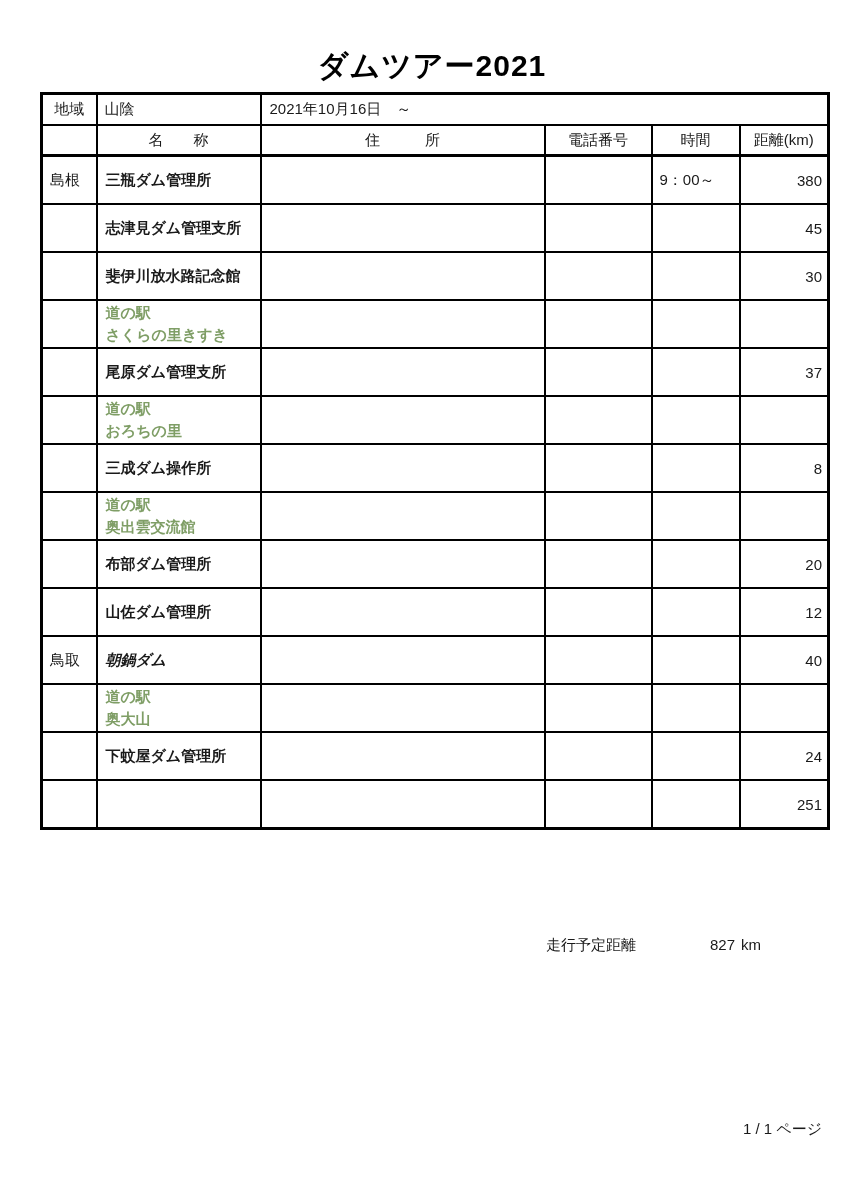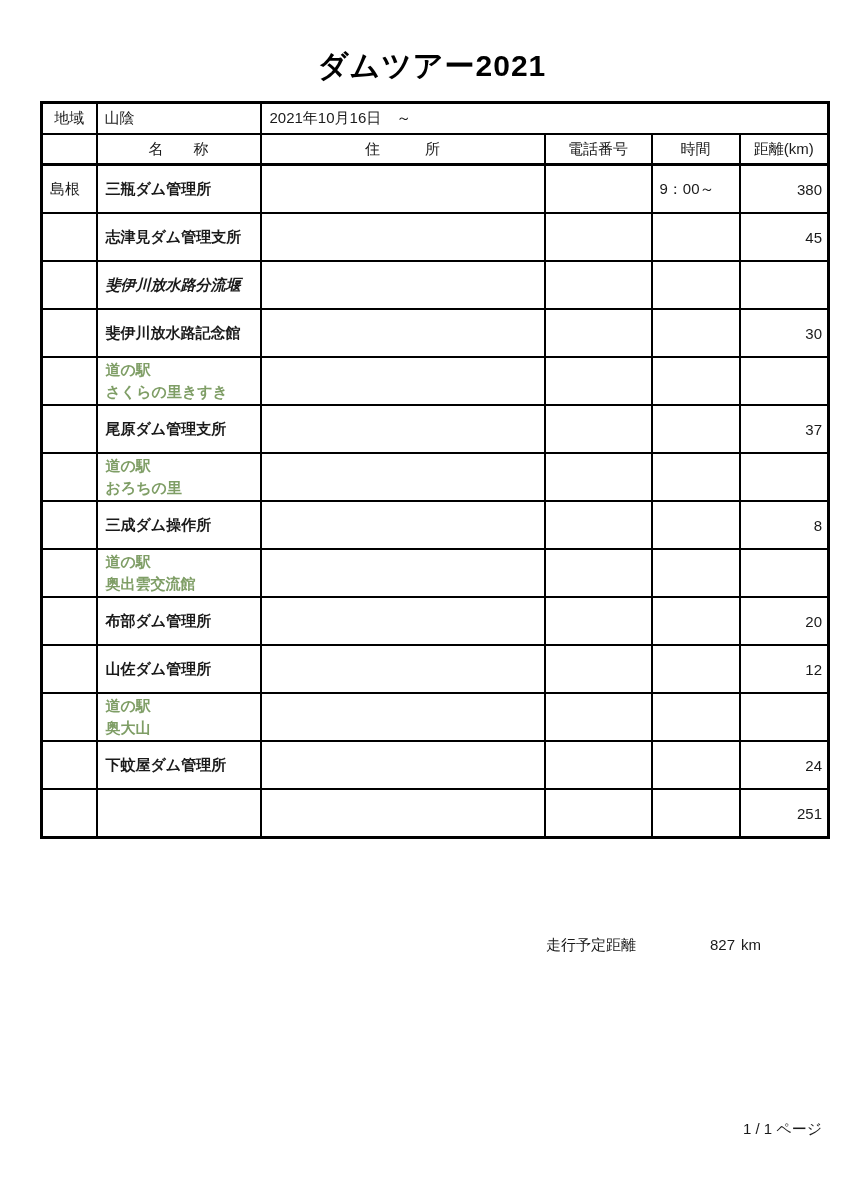--- a/index.html
+++ b/index.html
@@ -20,21 +20,21 @@
     margin: 8px;
     text-align: center;
     font-size: 30px;
     font-weight: bold;
     letter-spacing: 1px;
     color: #000;
   }
   table.tour-table {
     position: absolute;
     left: 40px;
-    top: 101px;
+    top: 92px;
     width: 787px;
     border-collapse: collapse;
     table-layout: fixed;
     border: 3px solid #000;
     padding-left: 48px;
   }
   .tour-table th, .tour-table td {
     border: 2px solid #000;
     font-weight: normal;
     font-size: 15px;
@@ -121,110 +121,110 @@
           <td class="cell name style-normal">
             <div class="name-line">志津見ダム管理支所</div>
           </td>
           <td class="cell address"></td>
           <td class="cell phone"></td>
           <td class="cell time"></td>
           <td class="cell distance">45</td>
         </tr>
         <tr>
           <td class="cell pref"></td>
+          <td class="cell name style-normal">
+            <div class="name-line">斐伊川放水路記念館</div>
+          </td>
+          <td class="cell address"></td>
+          <td class="cell phone"></td>
+          <td class="cell time"></td>
+          <td class="cell distance">30</td>
+        </tr>
+        <tr>
+          <td class="cell pref"></td>
+          <td class="cell name style-green">
+            <div class="name-line">道の駅</div>
+            <div class="name-line">さくらの里きすき</div>
+          </td>
+          <td class="cell address"></td>
+          <td class="cell phone"></td>
+          <td class="cell time"></td>
+          <td class="cell distance"></td>
+        </tr>
+        <tr>
+          <td class="cell pref"></td>
+          <td class="cell name style-normal">
+            <div class="name-line">尾原ダム管理支所</div>
+          </td>
+          <td class="cell address"></td>
+          <td class="cell phone"></td>
+          <td class="cell time"></td>
+          <td class="cell distance">37</td>
+        </tr>
+        <tr>
+          <td class="cell pref"></td>
+          <td class="cell name style-green">
+            <div class="name-line">道の駅</div>
+            <div class="name-line">おろちの里</div>
+          </td>
+          <td class="cell address"></td>
+          <td class="cell phone"></td>
+          <td class="cell time"></td>
+          <td class="cell distance"></td>
+        </tr>
+        <tr>
+          <td class="cell pref"></td>
+          <td class="cell name style-normal">
+            <div class="name-line">三成ダム操作所</div>
+          </td>
+          <td class="cell address"></td>
+          <td class="cell phone"></td>
+          <td class="cell time"></td>
+          <td class="cell distance">8</td>
+        </tr>
+        <tr>
+          <td class="cell pref"></td>
+          <td class="cell name style-green">
+            <div class="name-line">道の駅</div>
+            <div class="name-line">奥出雲交流館</div>
+          </td>
+          <td class="cell address"></td>
+          <td class="cell phone"></td>
+          <td class="cell time"></td>
+          <td class="cell distance"></td>
+        </tr>
+        <tr>
+          <td class="cell pref"></td>
+          <td class="cell name style-normal">
+            <div class="name-line">布部ダム管理所</div>
+          </td>
+          <td class="cell address"></td>
+          <td class="cell phone"></td>
+          <td class="cell time"></td>
+          <td class="cell distance">20</td>
+        </tr>
+        <tr>
+          <td class="cell pref"></td>
+          <td class="cell name style-normal">
+            <div class="name-line">山佐ダム管理所</div>
+          </td>
+          <td class="cell address"></td>
+          <td class="cell phone"></td>
+          <td class="cell time"></td>
+          <td class="cell distance">12</td>
+        </tr>
+        <tr>
+          <td class="cell pref">鳥取</td>
           <td class="cell name style-italic">
-            <div class="name-line">斐伊川放水路分流堰</div>
-          </td>
-          <td class="cell address"></td>
-          <td class="cell phone"></td>
-          <td class="cell time"></td>
-          <td class="cell distance"></td>
-        </tr>
-        <tr>
-          <td class="cell pref"></td>
-          <td class="cell name style-normal">
-            <div class="name-line">斐伊川放水路記念館</div>
-          </td>
-          <td class="cell address"></td>
-          <td class="cell phone"></td>
-          <td class="cell time"></td>
-          <td class="cell distance">30</td>
-        </tr>
-        <tr>
-          <td class="cell pref"></td>
-          <td class="cell name style-green">
-            <div class="name-line">道の駅</div>
-            <div class="name-line">さくらの里きすき</div>
-          </td>
-          <td class="cell address"></td>
-          <td class="cell phone"></td>
-          <td class="cell time"></td>
-          <td class="cell distance"></td>
-        </tr>
-        <tr>
-          <td class="cell pref"></td>
-          <td class="cell name style-normal">
-            <div class="name-line">尾原ダム管理支所</div>
-          </td>
-          <td class="cell address"></td>
-          <td class="cell phone"></td>
-          <td class="cell time"></td>
-          <td class="cell distance">37</td>
-        </tr>
-        <tr>
-          <td class="cell pref"></td>
-          <td class="cell name style-green">
-            <div class="name-line">道の駅</div>
-            <div class="name-line">おろちの里</div>
-          </td>
-          <td class="cell address"></td>
-          <td class="cell phone"></td>
-          <td class="cell time"></td>
-          <td class="cell distance"></td>
-        </tr>
-        <tr>
-          <td class="cell pref"></td>
-          <td class="cell name style-normal">
-            <div class="name-line">三成ダム操作所</div>
-          </td>
-          <td class="cell address"></td>
-          <td class="cell phone"></td>
-          <td class="cell time"></td>
-          <td class="cell distance">8</td>
-        </tr>
-        <tr>
-          <td class="cell pref"></td>
-          <td class="cell name style-green">
-            <div class="name-line">道の駅</div>
-            <div class="name-line">奥出雲交流館</div>
-          </td>
-          <td class="cell address"></td>
-          <td class="cell phone"></td>
-          <td class="cell time"></td>
-          <td class="cell distance"></td>
-        </tr>
-        <tr>
-          <td class="cell pref"></td>
-          <td class="cell name style-normal">
-            <div class="name-line">布部ダム管理所</div>
-          </td>
-          <td class="cell address"></td>
-          <td class="cell phone"></td>
-          <td class="cell time"></td>
-          <td class="cell distance">20</td>
-        </tr>
-        <tr>
-          <td class="cell pref"></td>
-          <td class="cell name style-normal">
-            <div class="name-line">山佐ダム管理所</div>
-          </td>
-          <td class="cell address"></td>
-          <td class="cell phone"></td>
-          <td class="cell time"></td>
-          <td class="cell distance">12</td>
+            <div class="name-line">朝鍋ダム</div>
+          </td>
+          <td class="cell address"></td>
+          <td class="cell phone"></td>
+          <td class="cell time"></td>
+          <td class="cell distance">40</td>
         </tr>
         <tr>
           <td class="cell pref"></td>
           <td class="cell name style-green">
             <div class="name-line">道の駅</div>
             <div class="name-line">奥大山</div>
           </td>
           <td class="cell address"></td>
           <td class="cell phone"></td>
           <td class="cell time"></td>

